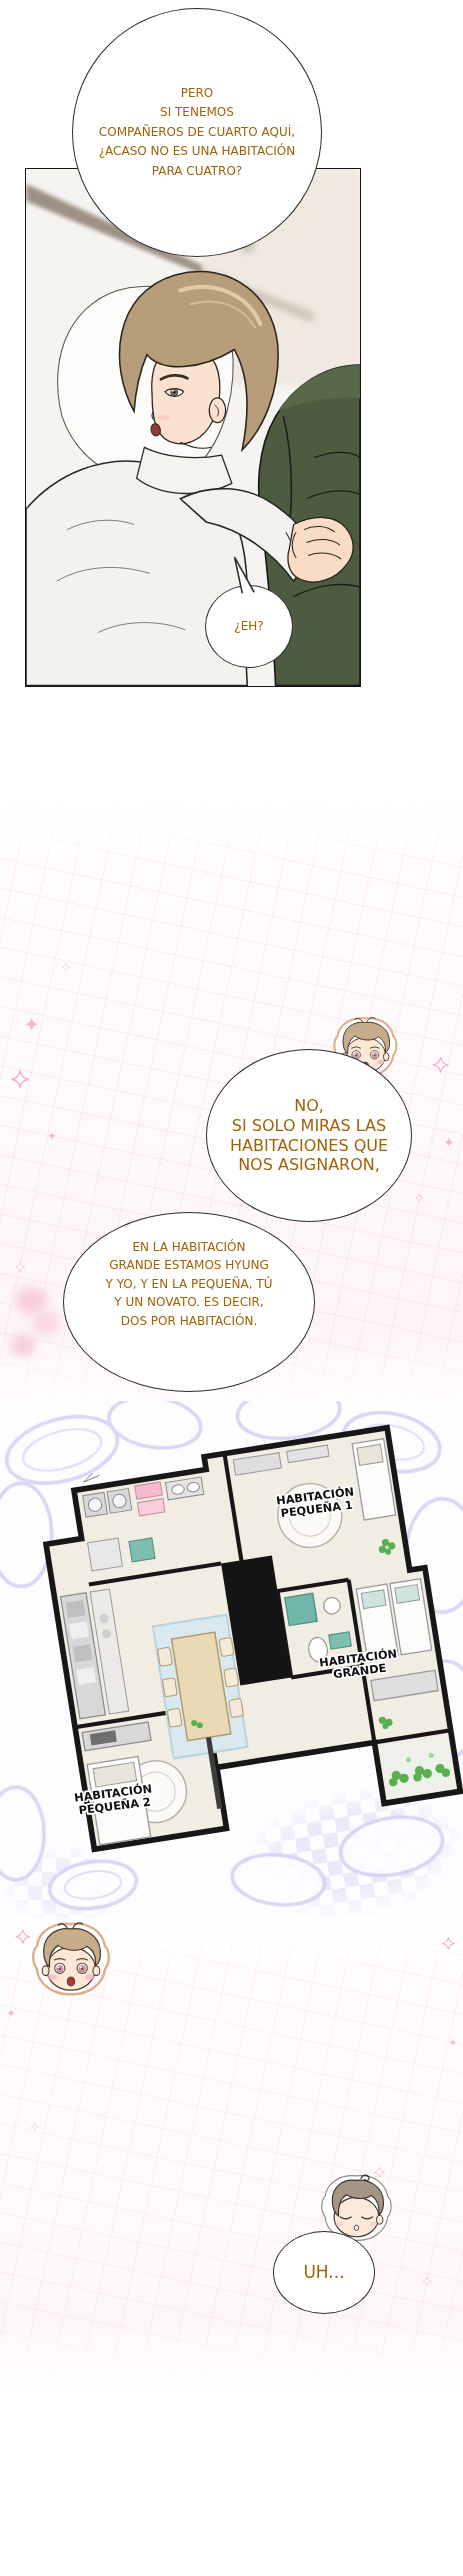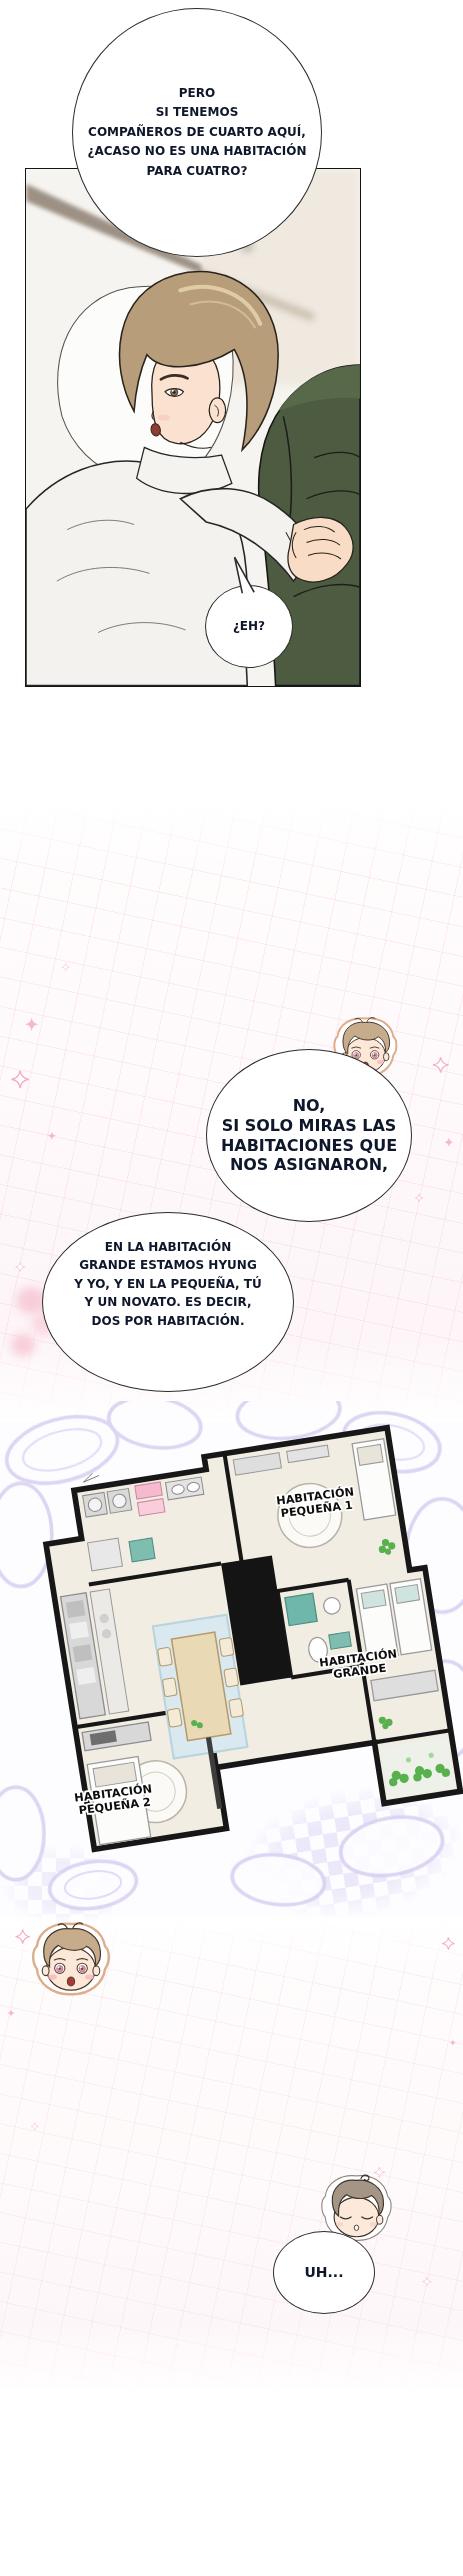--- a/index.html
+++ b/index.html
@@ -17,21 +17,21 @@
   .checker{position:absolute;z-index:1;
     background:repeating-conic-gradient(rgba(208,200,240,.38) 0% 25%,transparent 0% 50%) 0 0/28px 28px;
     -webkit-mask:radial-gradient(closest-side,#000 55%,transparent 100%);
             mask:radial-gradient(closest-side,#000 55%,transparent 100%);}
   .softblob{position:absolute;border-radius:50%;filter:blur(4.6px);z-index:1;}
   
   .panel{position:absolute;border:1.5px solid #141414;background:#fff;overflow:hidden;z-index:2;}
   
   .bubble{position:absolute;background:#fff;border:1.5px solid #2d2d2d;border-radius:50%;
           display:flex;align-items:center;justify-content:center;text-align:center;z-index:6;}
-  .btxt{font-weight:700;color:#0f172a;letter-spacing:0;}
+  .btxt{font-weight:400;color:#a16207;letter-spacing:0;}
   .tail{position:absolute;z-index:7;overflow:visible;}
   
   .flabel{position:absolute;z-index:4;font-weight:700;font-size:11.3px;line-height:13.4px;color:#0d0d0d;
     text-align:center;transform:rotate(-7deg);
     text-shadow:-1.5px -1.5px 0 #fff,1.5px -1.5px 0 #fff,-1.5px 1.5px 0 #fff,1.5px 1.5px 0 #fff,
                  0 -1.5px 0 #fff,0 1.5px 0 #fff,-1.5px 0 0 #fff,1.5px 0 0 #fff;}
   .chibi{position:absolute;z-index:5;overflow:visible;}
   .planwrap{position:absolute;left:28px;top:1443px;width:422px;height:402px;z-index:2;
             transform:rotate(-9deg);transform-origin:50% 50%;}
   .sparkle{position:absolute;z-index:1;overflow:visible;}
@@ -202,21 +202,21 @@
     </g>
   </svg>
 
   <svg class="tail" style="left:0;top:1133px;" width="464" height="155" viewBox="0 900 2200 300">
     <path d="M438,2296 L396,2338 L470,2306" transform="translate(-0,0)" fill="#fff" stroke="#2d2d2d" stroke-width="3"></path>
   </svg>
   <div class="bubble" style="left:206px;top:1049px;width:204px;height:171px;">
     <div class="btxt" style="font-size:16px;line-height:19.6px;">NO,<br>SI SOLO MIRAS LAS<br>HABITACIONES QUE<br>NOS ASIGNARON,</div>
   </div>
 
-  <div class="bubble" style="left:42px;top:1212px;width:250px;height:178px;">
+  <div class="bubble" style="left:63px;top:1212px;width:250px;height:178px;">
     <div class="btxt" style="font-size:12px;line-height:18.5px;padding-bottom:36px;">EN LA HABITACIÓN<br>GRANDE ESTAMOS HYUNG<br>Y YO, Y EN LA PEQUEÑA, TÚ<br>Y UN NOVATO. ES DECIR,<br>DOS POR HABITACIÓN.</div>
   </div>
 
   <div class="planwrap">
     <svg width="422" height="402" viewBox="0 0 820 780">
 
       <path d="M70,140 L140,140 L140,45 L400,45 L400,20 L760,20 L760,300 L790,300 L790,740 L640,740 L640,620 L330,620 L330,740 L70,740 Z" fill="#f2ede3" stroke="#171717" stroke-width="11"></path>
 
       <g stroke="#171717" stroke-width="8" fill="none">
         <path d="M140,230 L400,230"></path>
@@ -372,17 +372,17 @@
       <path d="M96,12 C100,2 112,2 114,10 C115,16 108,18 104,14" fill="none" stroke="#3a332b" stroke-width="2.5" stroke-linecap="round"></path>
       <path d="M50,98 Q62,106 74,98" fill="none" stroke="#3a332b" stroke-width="3" stroke-linecap="round"></path>
       <path d="M98,98 Q110,106 122,98" fill="none" stroke="#3a332b" stroke-width="3" stroke-linecap="round"></path>
       <ellipse cx="48" cy="114" rx="8" ry="5" fill="#f2c4bd" opacity="0.5"></ellipse>
       <ellipse cx="124" cy="114" rx="8" ry="5" fill="#f2c4bd" opacity="0.5"></ellipse>
       <ellipse cx="86" cy="122" rx="5" ry="6" fill="#fff" stroke="#3a332b" stroke-width="2"></ellipse>
     </g>
   </svg>
 
   <div class="bubble" style="left:273px;top:2231px;width:100px;height:81px;">
-    <div class="btxt" style="font-size:14px;line-height:15.5px;">UH...</div>
+    <div class="btxt" style="font-size:17px;line-height:15.5px;">UH...</div>
   </div>
 
 </div>
 
 
 </body></html>

